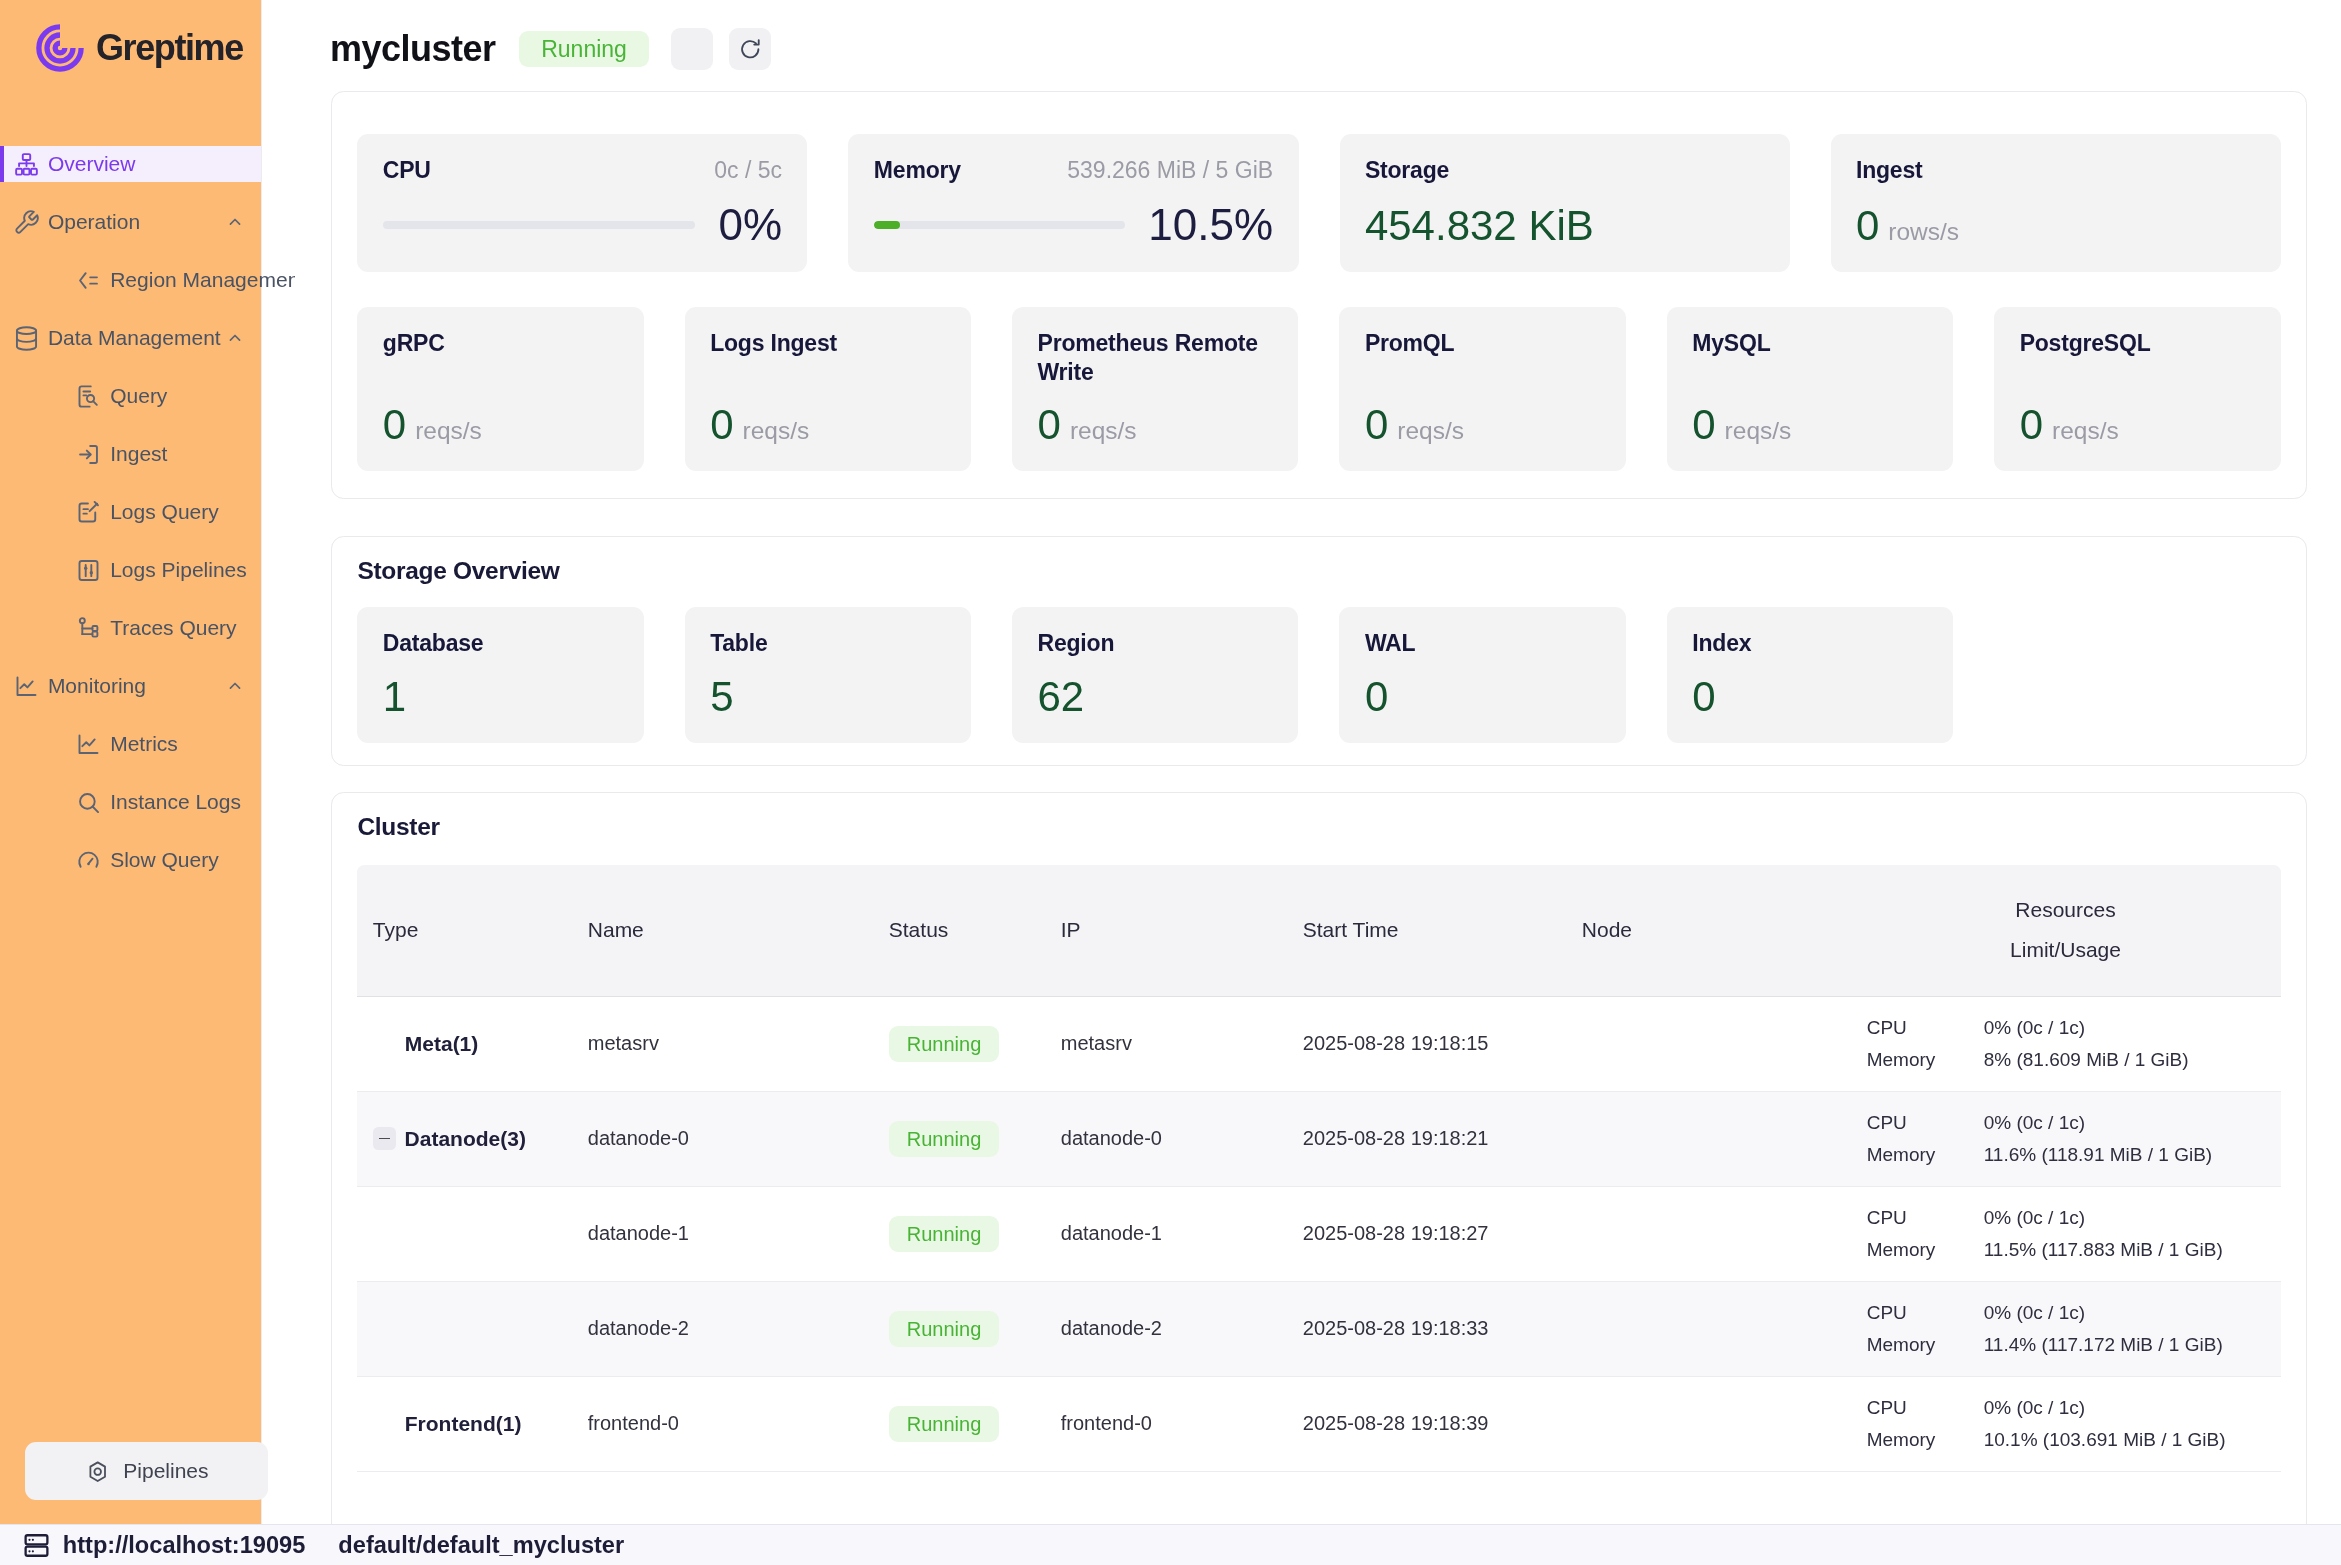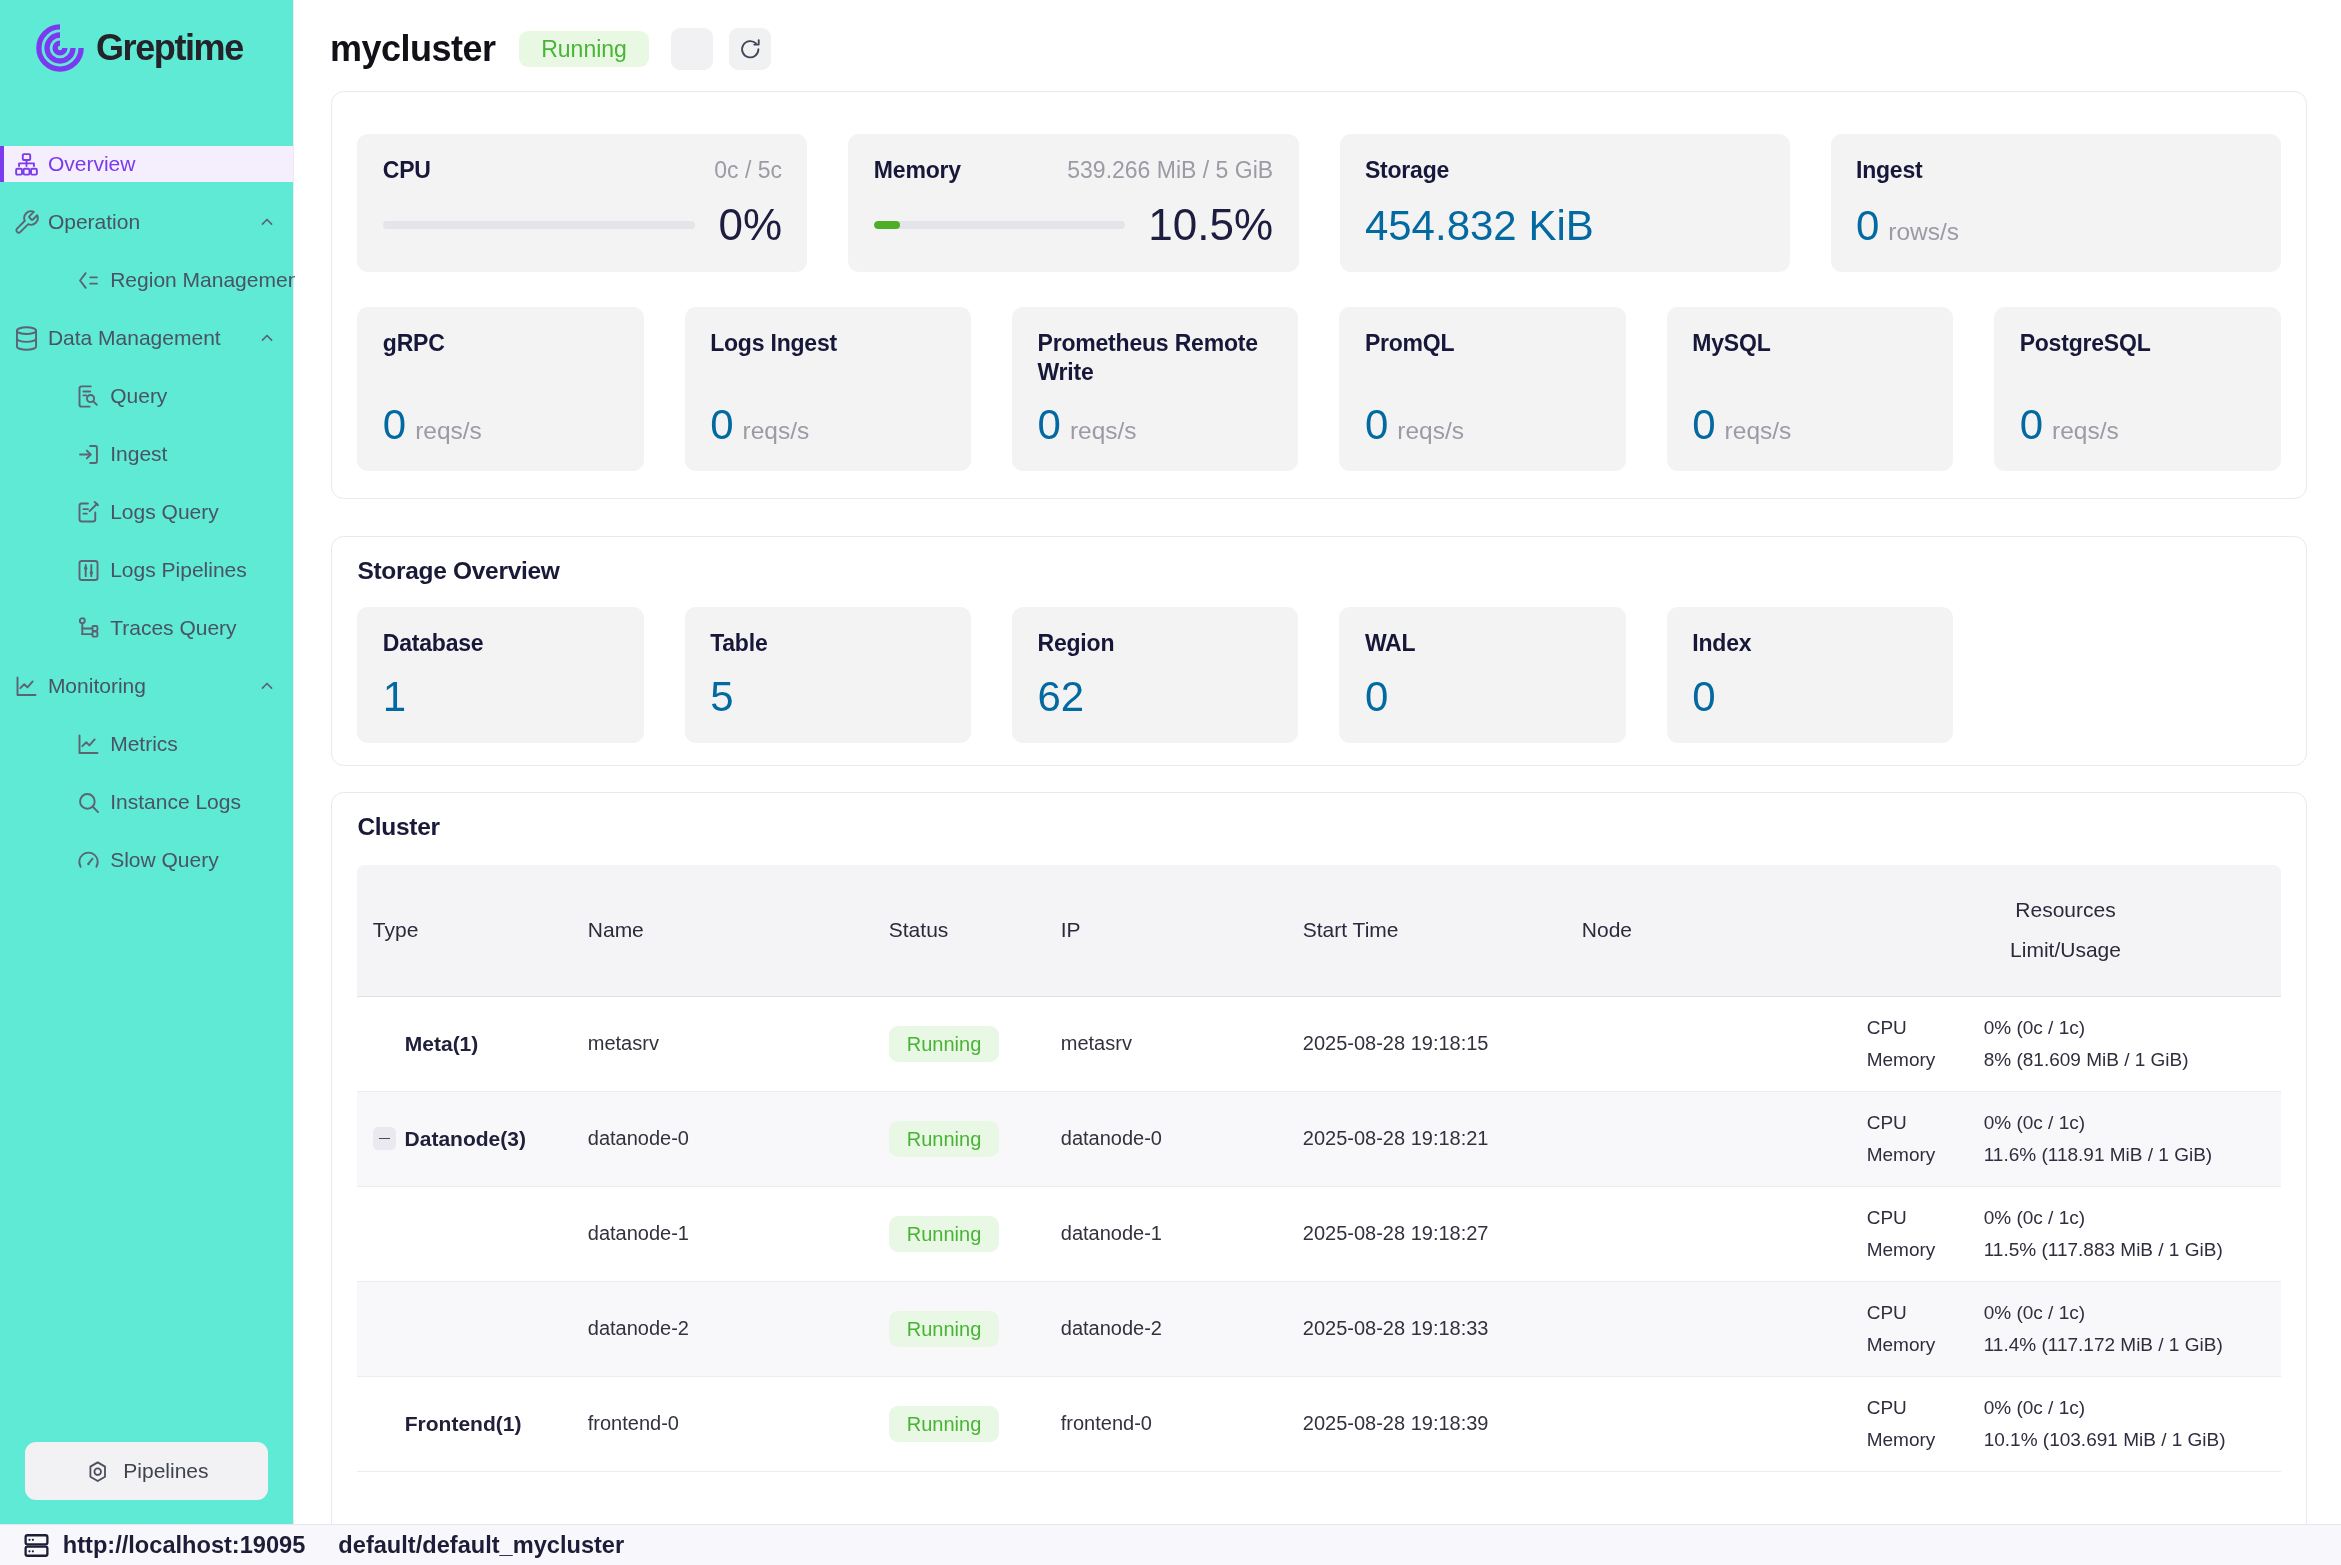--- a/index.html
+++ b/index.html
@@ -1,21 +1,21 @@
 <!DOCTYPE html>
 <html style="font-size:14.5px"><head>
 <meta charset="utf-8">
 <style>
   * { box-sizing: border-box; margin: 0; padding: 0; }
   html,body { width: 2342px; height: 1566px; overflow: hidden;
     font-family: "Liberation Sans", "DejaVu Sans", sans-serif; background:#fff; color:#222; }
   .app { position: relative; width: 2342px; height: 1566px; }
 
   
-  .sidebar { position:absolute; left:0; top:0; bottom:42px; width:294px; background:#5eead4;
+  .sidebar { position:absolute; left:0; top:0; bottom:42px; width:262px; background:#fdba74;
     border-right:0.9px solid #ebebf1; }
   .logo { display:flex; align-items:center; gap:10px; padding:22px 0 0 34px; cursor:pointer; }
   .logo svg { width:52px; height:52px; flex:none; }
   .logo-text { font-size:36px; font-weight:700; color:#232329; letter-spacing:-1.4px; }
   .nav { margin-top:72px; }
   .nav-item { position:relative; display:flex; align-items:center; height:36px; margin-bottom:22px;
     padding-left:12.7px; cursor:pointer; color:#4a5364; }
   .nav-item .nicon { width:27px; height:27px; flex:none; color:#5c6474; display:flex; align-items:center; justify-content:center; }
   .nav-item .nicon svg { width:27px; height:27px; }
   .nav-item .label { margin-left:8.2px; font-size:21px; white-space:nowrap; }
@@ -63,21 +63,21 @@
   .grid6.proto .card { height:164px; }
   .panel-storage .card { height:136px; }
   .card-head { display:flex; justify-content:space-between; align-items:baseline; }
   .card-label { font-size:23px; font-weight:700; color:#17173a; letter-spacing:-0.2px; line-height:1.25; }
   .card-limit { font-size:23px; color:#9b9ba6; }
   .meter-row { margin-top:auto; display:flex; align-items:center; }
   .track { flex:1; height:8.2px; border-radius:4.5px; background:#e4e5ea; margin-right:23.6px; overflow:hidden; }
   .fill { height:100%; border-radius:4.5px; background:#4caf27; }
   .pct { font-size:44px; font-weight:500; color:#1d1d3f; white-space:nowrap; }
   .big-row { margin-top:auto; display:flex; align-items:baseline; }
-  .big-val { font-size:42px; font-weight:500; color:#0369a1; }
+  .big-val { font-size:42px; font-weight:500; color:#14532d; }
   .unit { font-size:24.5px; color:#9b9ba6; margin-left:9px; }
 
   
   .ctable { margin-top:23.6px; font-size:20px; color:#32323e; }
   .thead, .trow { display:grid; grid-template-columns:215px 301px 172px 242px 279px 284px 1fr; align-items:center; }
   .thead { height:132px; background:#f4f4f6; border-radius:7.3px 7.3px 0 0; font-size:21px; font-weight:500;
     color:#2a2a3c; border-bottom:0.9px solid #e0e0e6; }
   .th, .td { padding-left:15.4px; }
   .th-res { height:100%; display:flex; flex-direction:column; align-items:center; justify-content:space-evenly; padding:16.3px 0; }
   .trow { height:95px; border-bottom:0.9px solid #ebebf0; }

